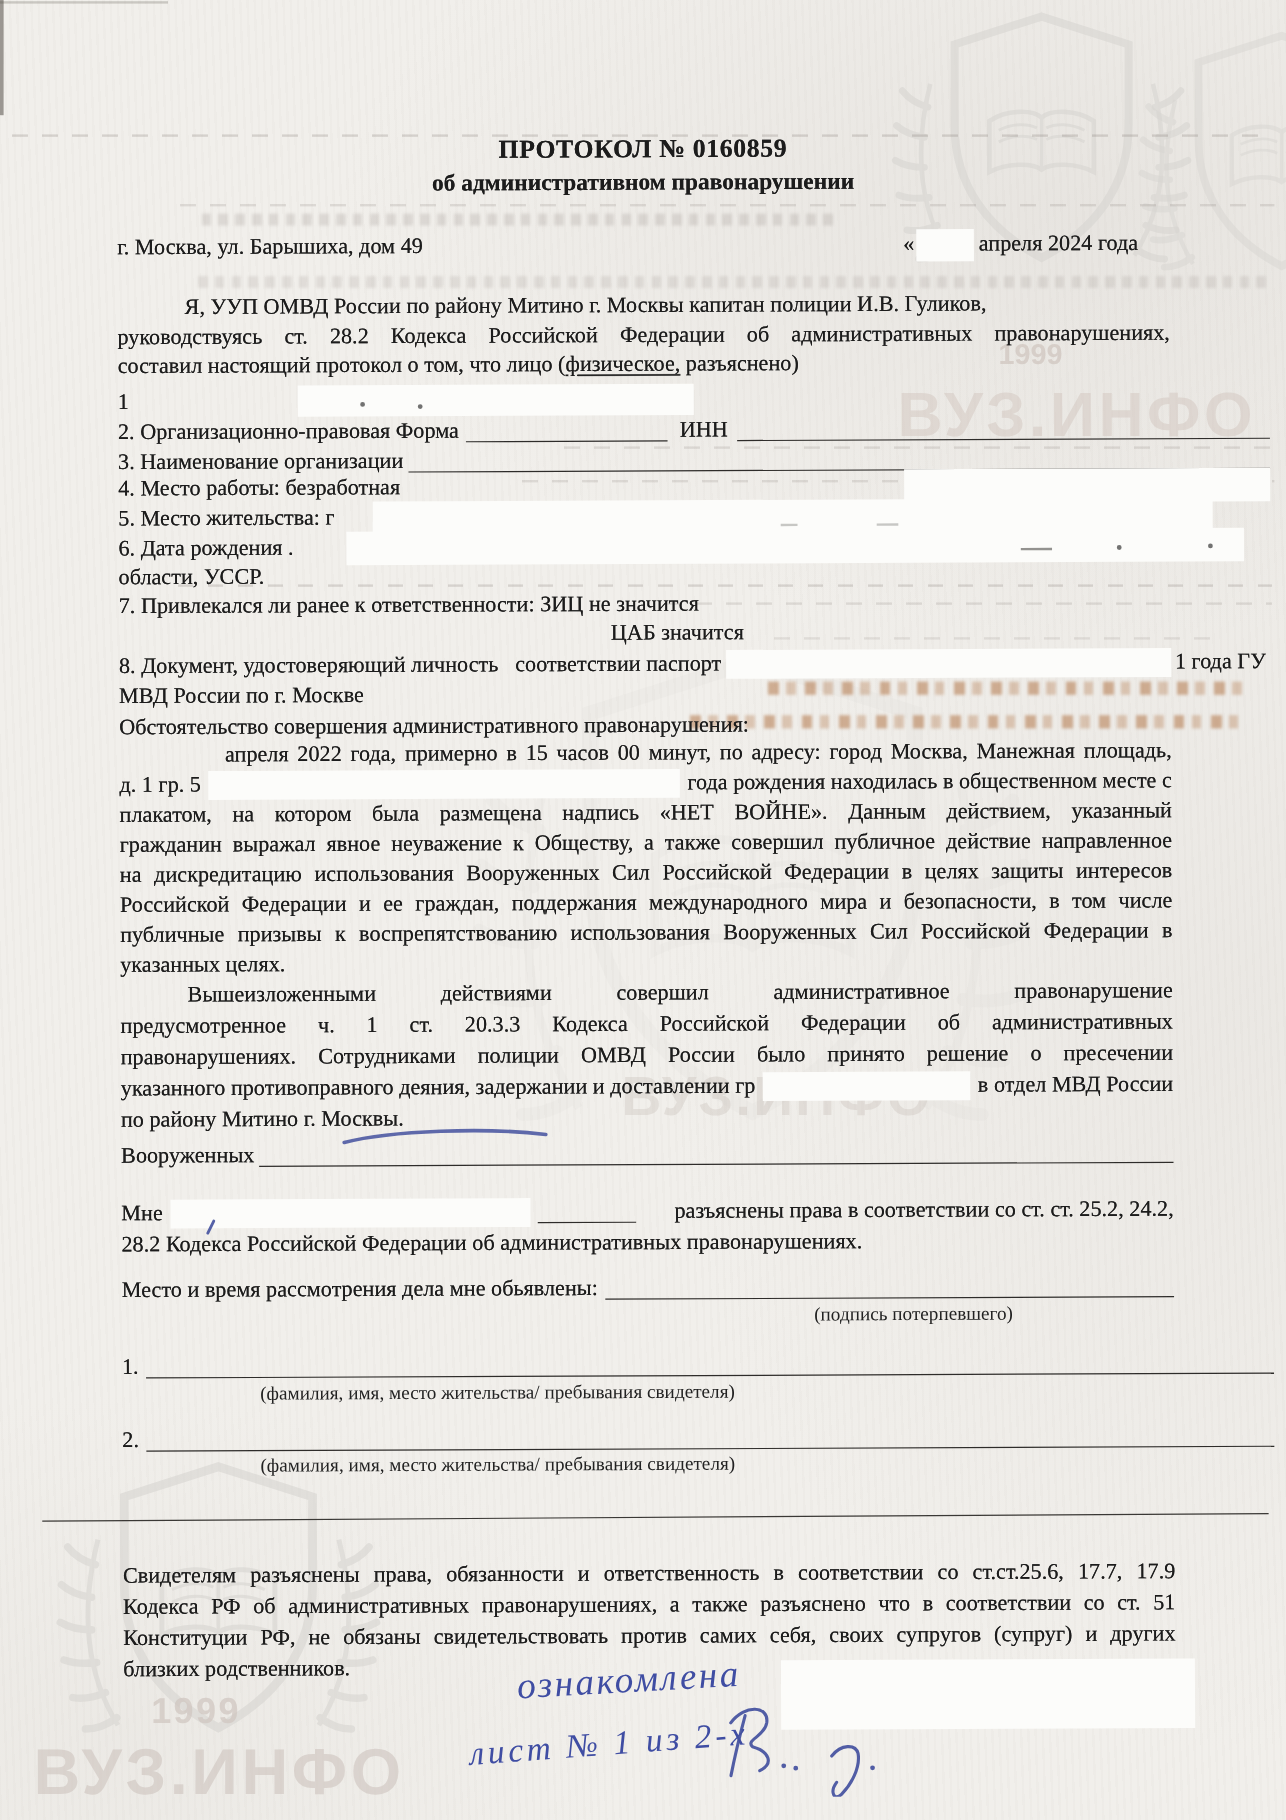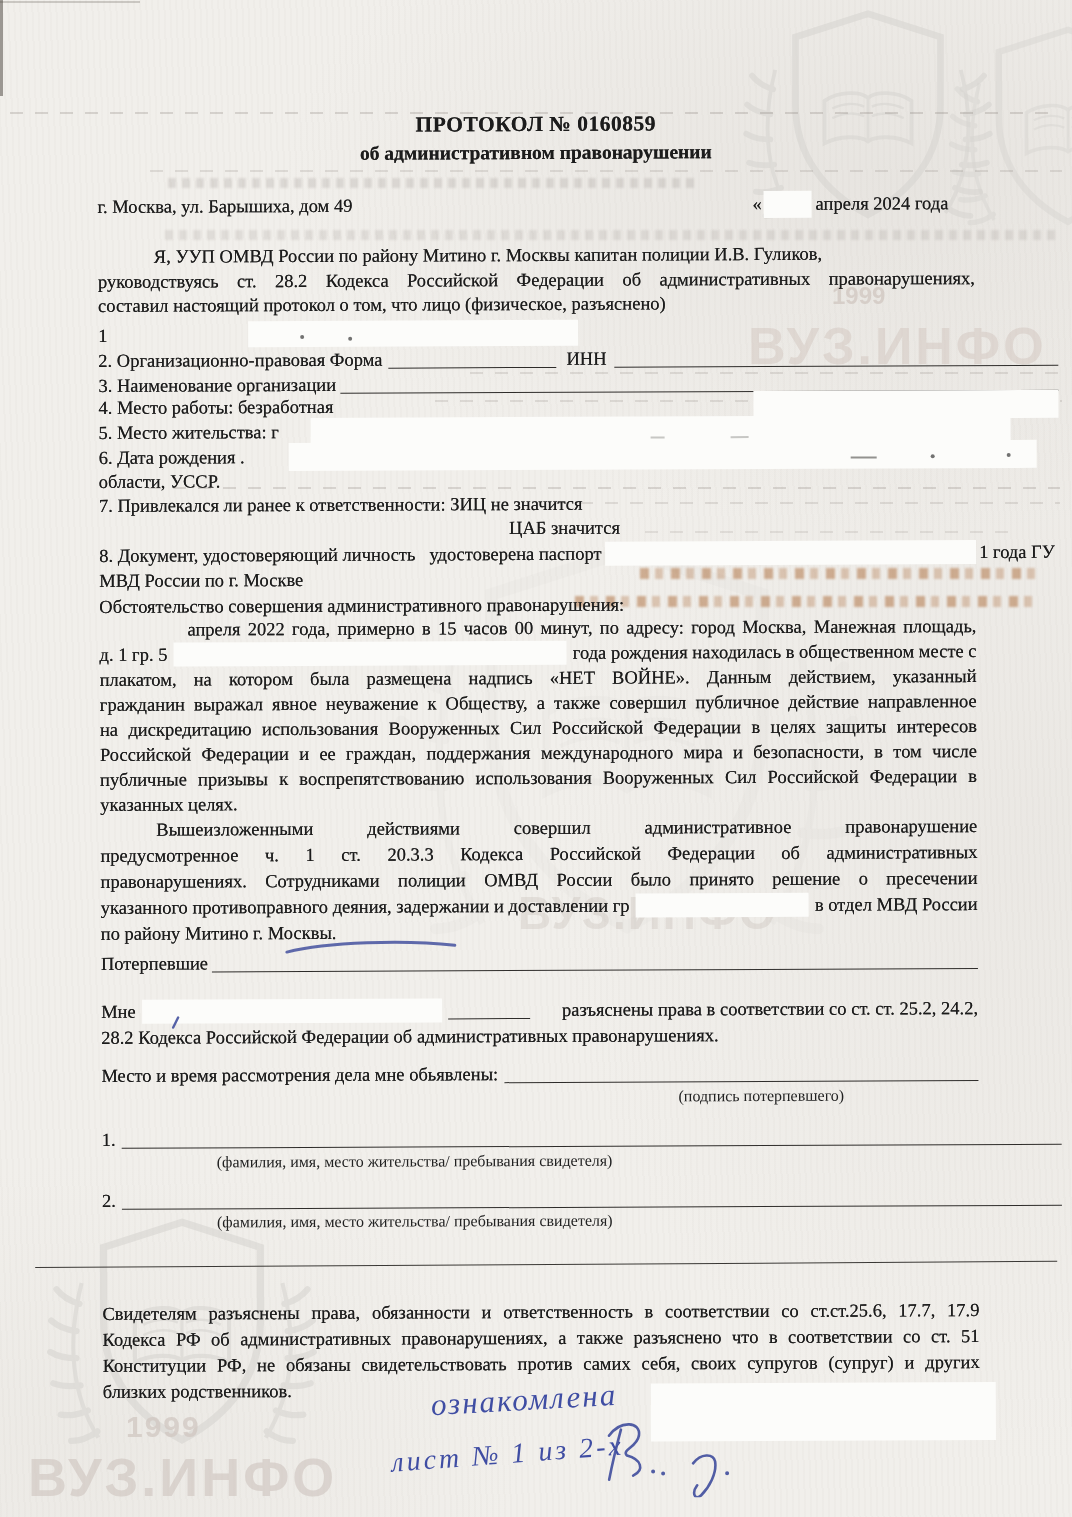--- a/index.html
+++ b/index.html
@@ -26,21 +26,21 @@
   .title{font-size:21.5px;letter-spacing:.5px;}
   .subtitle{font-size:19.5px;}
   .row{display:flex;align-items:flex-end;}
   .fill{flex:1;border-bottom:1.6px solid #2e2c2a;margin-bottom:3px;height:14px;}
   .fillw{border-bottom:1.6px solid #2e2c2a;margin-bottom:3px;height:14px;}
   .wgap{background:#fcfcfa;align-self:stretch;}
   .white-box{position:absolute;background:#fcfcfa;}
   .caption{position:absolute;font-size:16px;color:#222;}
   .ink-dot{position:absolute;width:4px;height:4px;background:rgba(40,40,40,.65);border-radius:50%;}
   .ink-dash{position:absolute;height:2px;background:rgba(60,58,55,.55);}
-  .uline{text-underline-offset:3px;}
+  .uline{text-decoration:underline;text-underline-offset:3px;}
   .bleed{position:absolute;height:2px;
     background:repeating-linear-gradient(90deg, rgba(112,102,96,.55) 0 13px, transparent 13px 25px);}
   .bleed-text{position:absolute;height:11px;filter:blur(1.3px);
     background:repeating-linear-gradient(90deg, rgba(178,118,72,.55) 0 9px, transparent 9px 15px, rgba(178,118,72,.35) 15px 23px, transparent 23px 31px);}
   .bleed-gray{position:absolute;height:10px;filter:blur(1.2px);
     background:repeating-linear-gradient(90deg, rgba(130,120,115,.35) 0 8px, transparent 8px 14px);}
   .wm-brand{position:absolute;font-family:"Liberation Sans","DejaVu Sans",sans-serif;
     font-weight:bold;white-space:nowrap;}
   .wm-year{position:absolute;font-family:"Liberation Sans","DejaVu Sans",sans-serif;
     font-weight:bold;white-space:nowrap;}
@@ -162,21 +162,21 @@
     <div class="ink-dash" style="left:852px;top:458px;width:26px"></div>
     <div class="ink-dot" style="left:932px;top:456px"></div>
     <div class="ink-dot" style="left:1008px;top:455px"></div>
 
     <div class="ln" style="top:468px">области, УССР.</div>
     <div class="ln" style="top:492px">7. Привлекался ли ранее к ответственности: ЗИЦ не значится</div>
     <div class="ln" style="top:516px;left:510px">ЦАБ значится</div>
 
     <div class="ln row" style="top:542px">
       <span>8. Документ, удостоверяющий личность</span>
-      <span style="margin-left:14px">удостоверена паспорт</span>
+      <span style="margin-left:14px">соответствии паспорт</span>
       <span class="wgap" style="flex:1;margin-left:4px"></span>
     </div>
     <div class="ln" style="top:542px;left:980px;width:90px">1 года ГУ</div>
     <div class="ln" style="top:567px">МВД России по г. Москве</div>
 
     <div class="ln" style="top:593px">Обстоятельство совершения административного правонарушения:</div>
     <div class="ln just" style="top:616px;padding-left:88px;width:789px">апреля 2022 года, примерно в 15 часов 00 минут, по адресу: город Москва, Манежная площадь,</div>
     <div class="ln row" style="top:641px">
       <span>д. 1 гр. 5</span>
       <span class="wgap" style="flex:1;margin:0 6px"></span>
@@ -193,21 +193,21 @@
     <div class="ln just" style="top:842px">предусмотренное ч. 1 ст. 20.3.3 Кодекса Российской Федерации об административных</div>
     <div class="ln just" style="top:868px">правонарушениях. Сотрудниками полиции ОМВД России было принято решение о пресечении</div>
     <div class="ln row" style="top:894px">
       <span>указанного противоправного деяния, задержании и доставлении гр</span>
       <span class="wgap" style="flex:1;margin:0 6px"></span>
       <span>в отдел МВД России</span>
     </div>
     <div class="ln" style="top:920px">по району Митино г. Москвы.</div>
 
     <div class="ln row" style="top:950px">
-      <span>Потерпевшие</span>
+      <span>Вооруженных</span>
       <span class="fill" style="margin-left:4px"></span>
     </div>
     <svg style="position:absolute;left:282px;top:936px" width="178" height="20">
       <path d="M4 15 C44 5 122 3 172 9" fill="none" stroke="#44519f" stroke-width="3" stroke-linecap="round" opacity=".85"></path>
     </svg>
 
     <div class="ln row" style="top:998px">
       <span>Мне</span>
       <span class="wgap" style="width:300px;margin-left:6px"></span>
       <span class="fillw" style="width:82px;margin:0 8px 3px 6px"></span>

